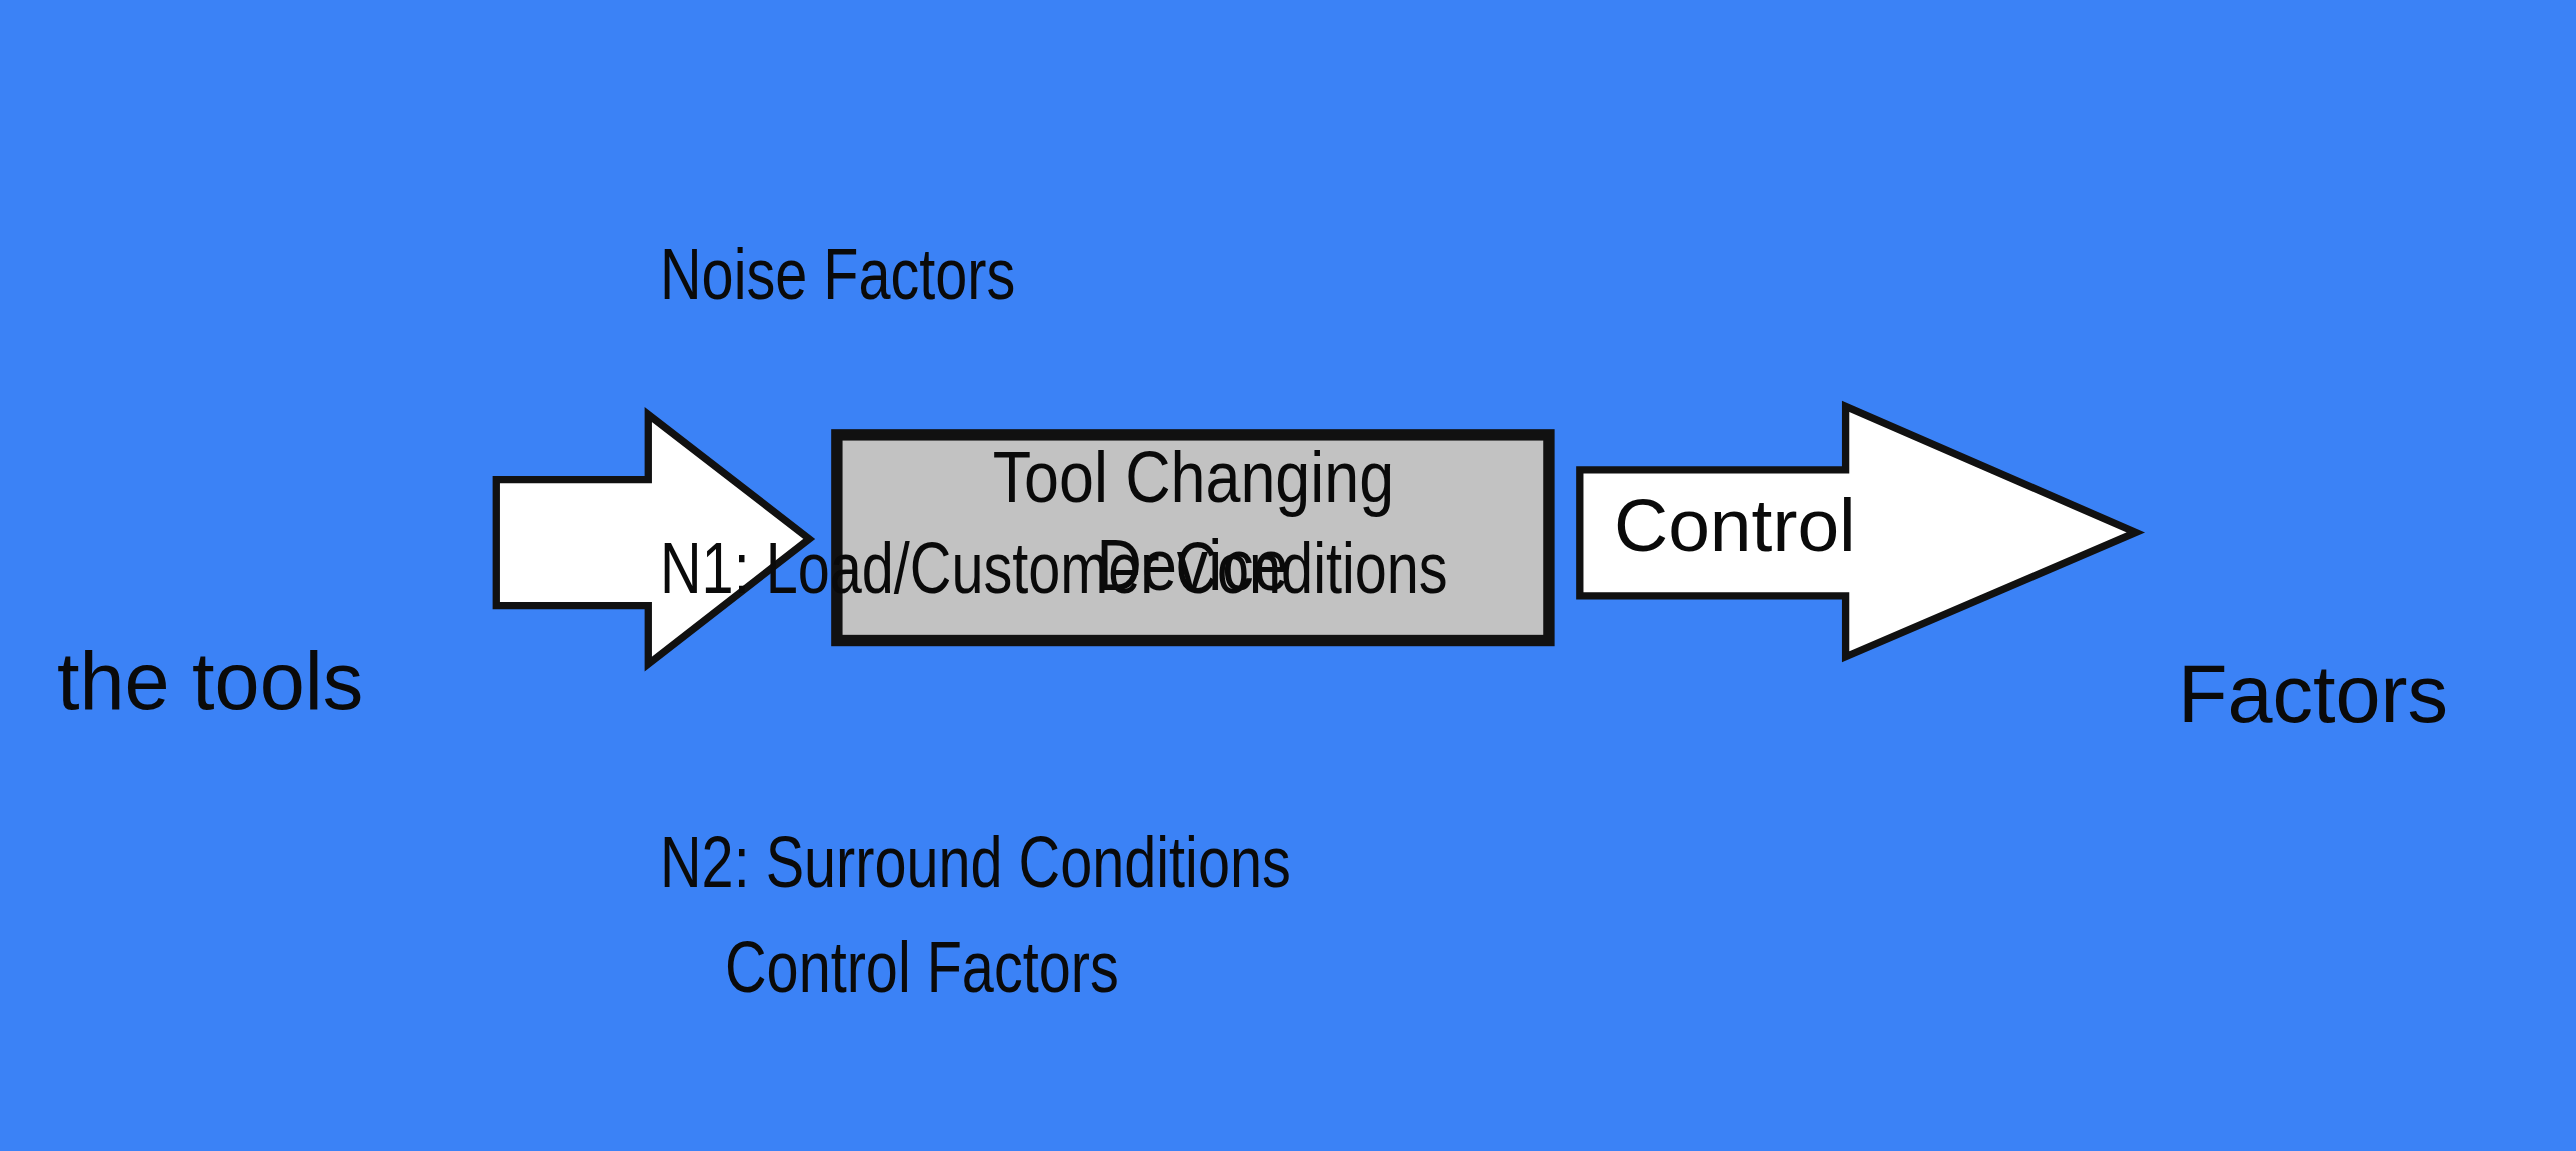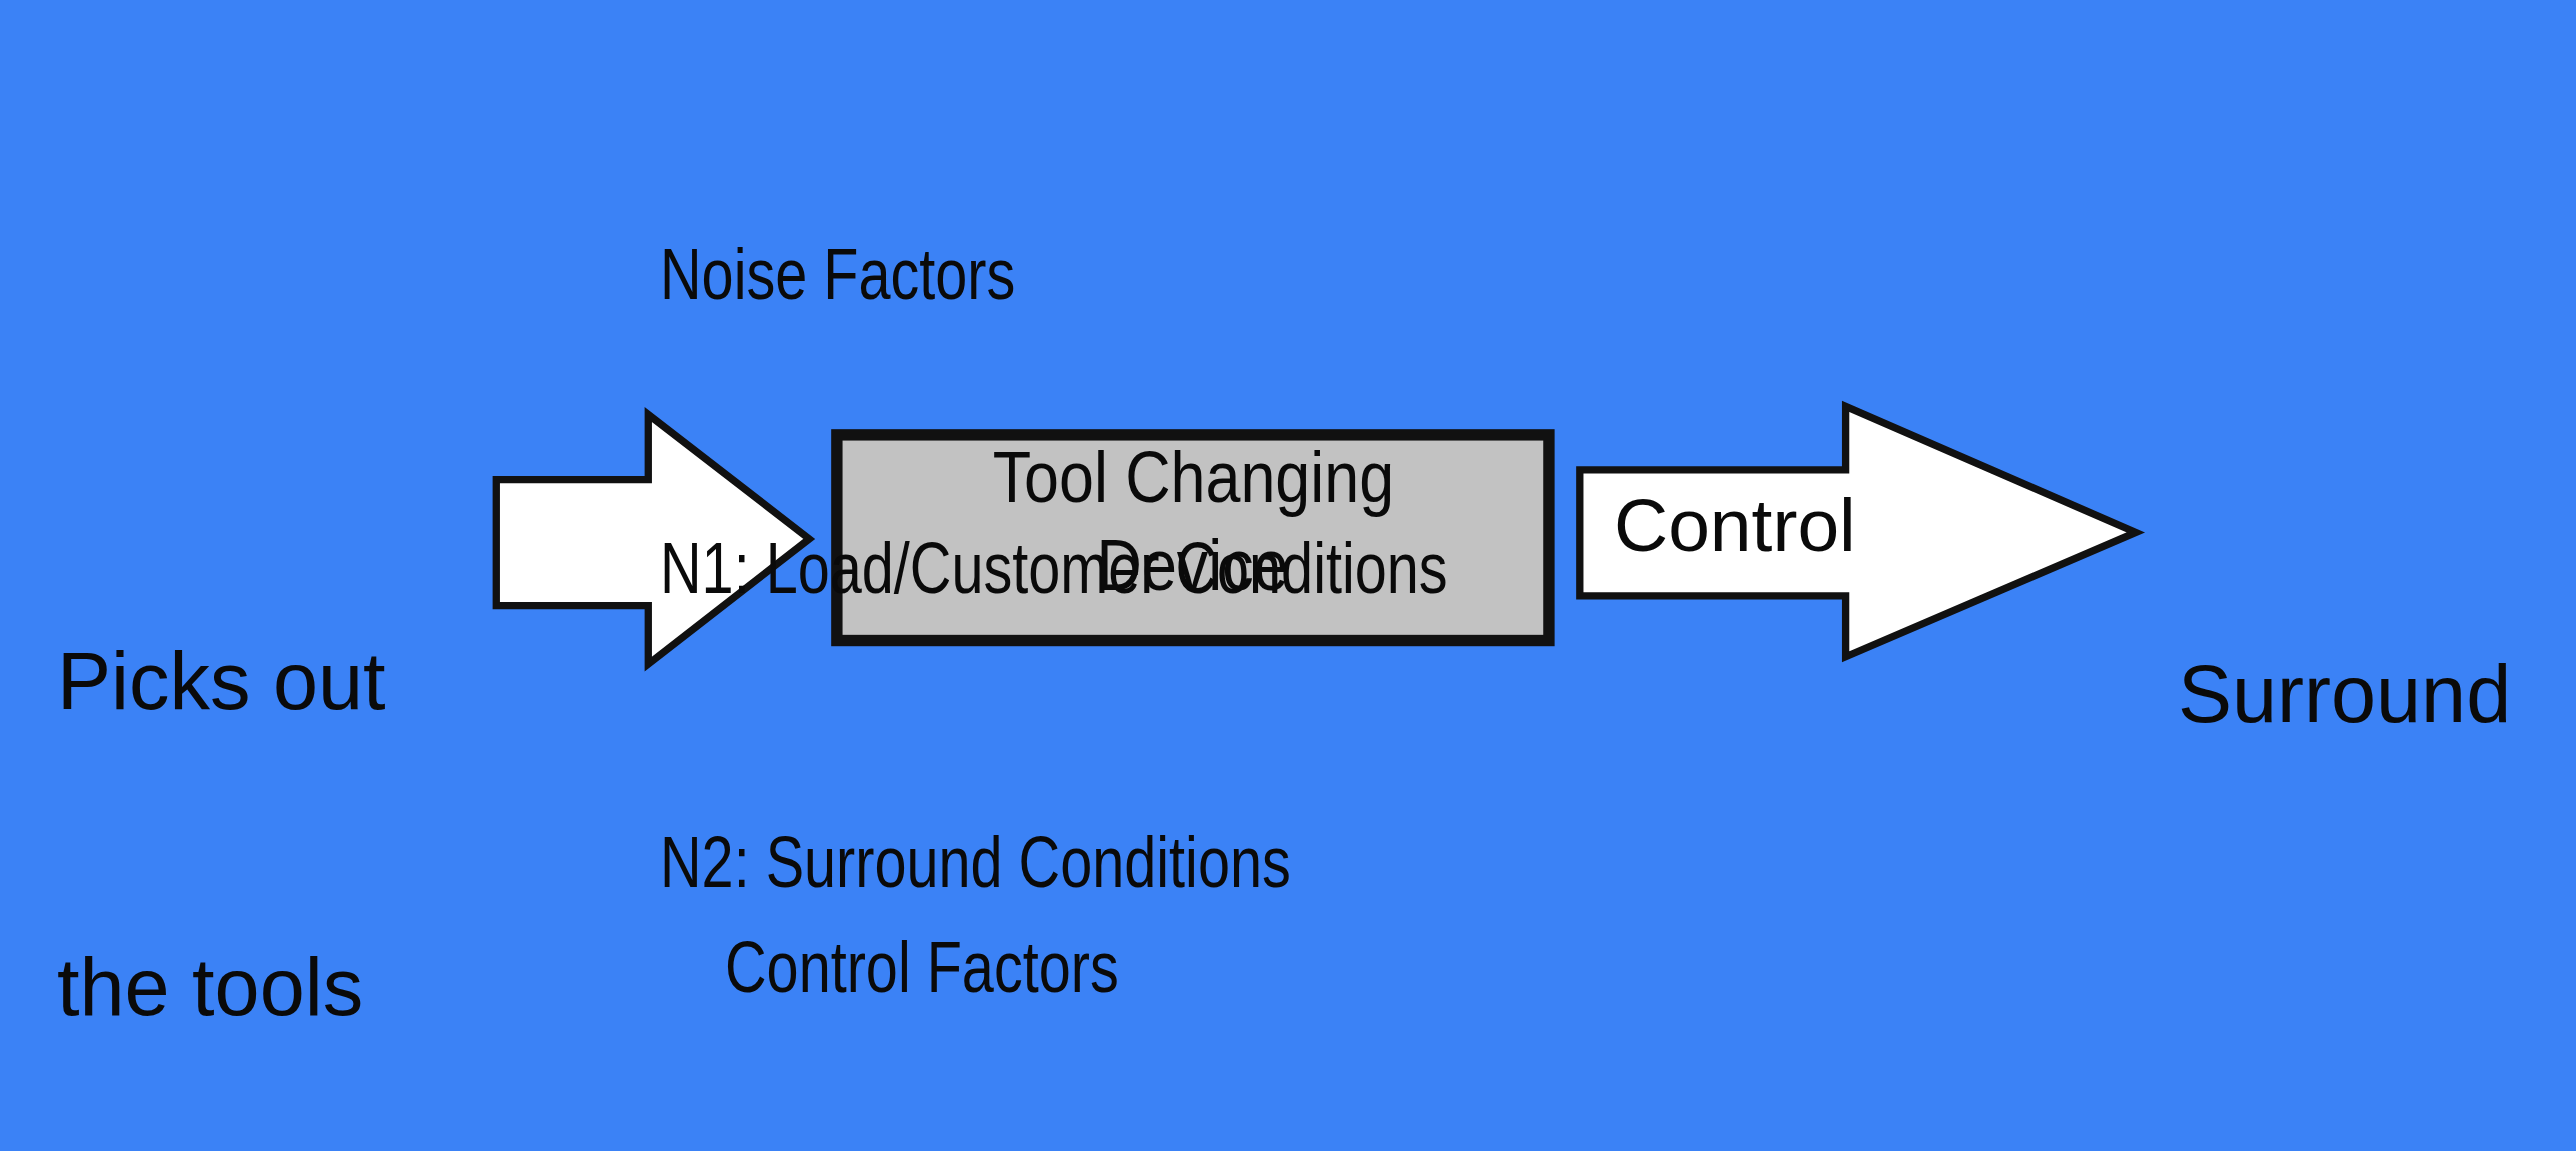--- a/index.html
+++ b/index.html
@@ -143,34 +143,33 @@
     <polygon class="arrow-shape" points="1943,578 2270,578 2270,500 2627,655 2270,808 2270,733 1943,733"></polygon>
   </svg>
 
   <div class="txt condensed" id="noise-factors">
     <div>Noise Factors</div>
     <div>N1: Load/Customer Conditions</div>
     <div>N2: Surround Conditions</div>
   </div>
 
   <div class="txt caption" id="input-source-caption">
-    <div>Picks out</div>
     <div>the tools</div>
   </div>
 
 
   <div id="system-box-label">
     <div class="line">Tool Changing</div>
     <div class="line">Device</div>
   </div>
 
   <div class="arrow-label" id="response-arrow-label">Control</div>
 
   <div class="txt caption" id="output-target-caption">
-    <div>Surround</div>
+    <div>Factors</div>
   </div>
 
   <div class="txt condensed" id="control-factors">
     <div>Control Factors</div>
     
     
     
   </div>
 
 </div>

